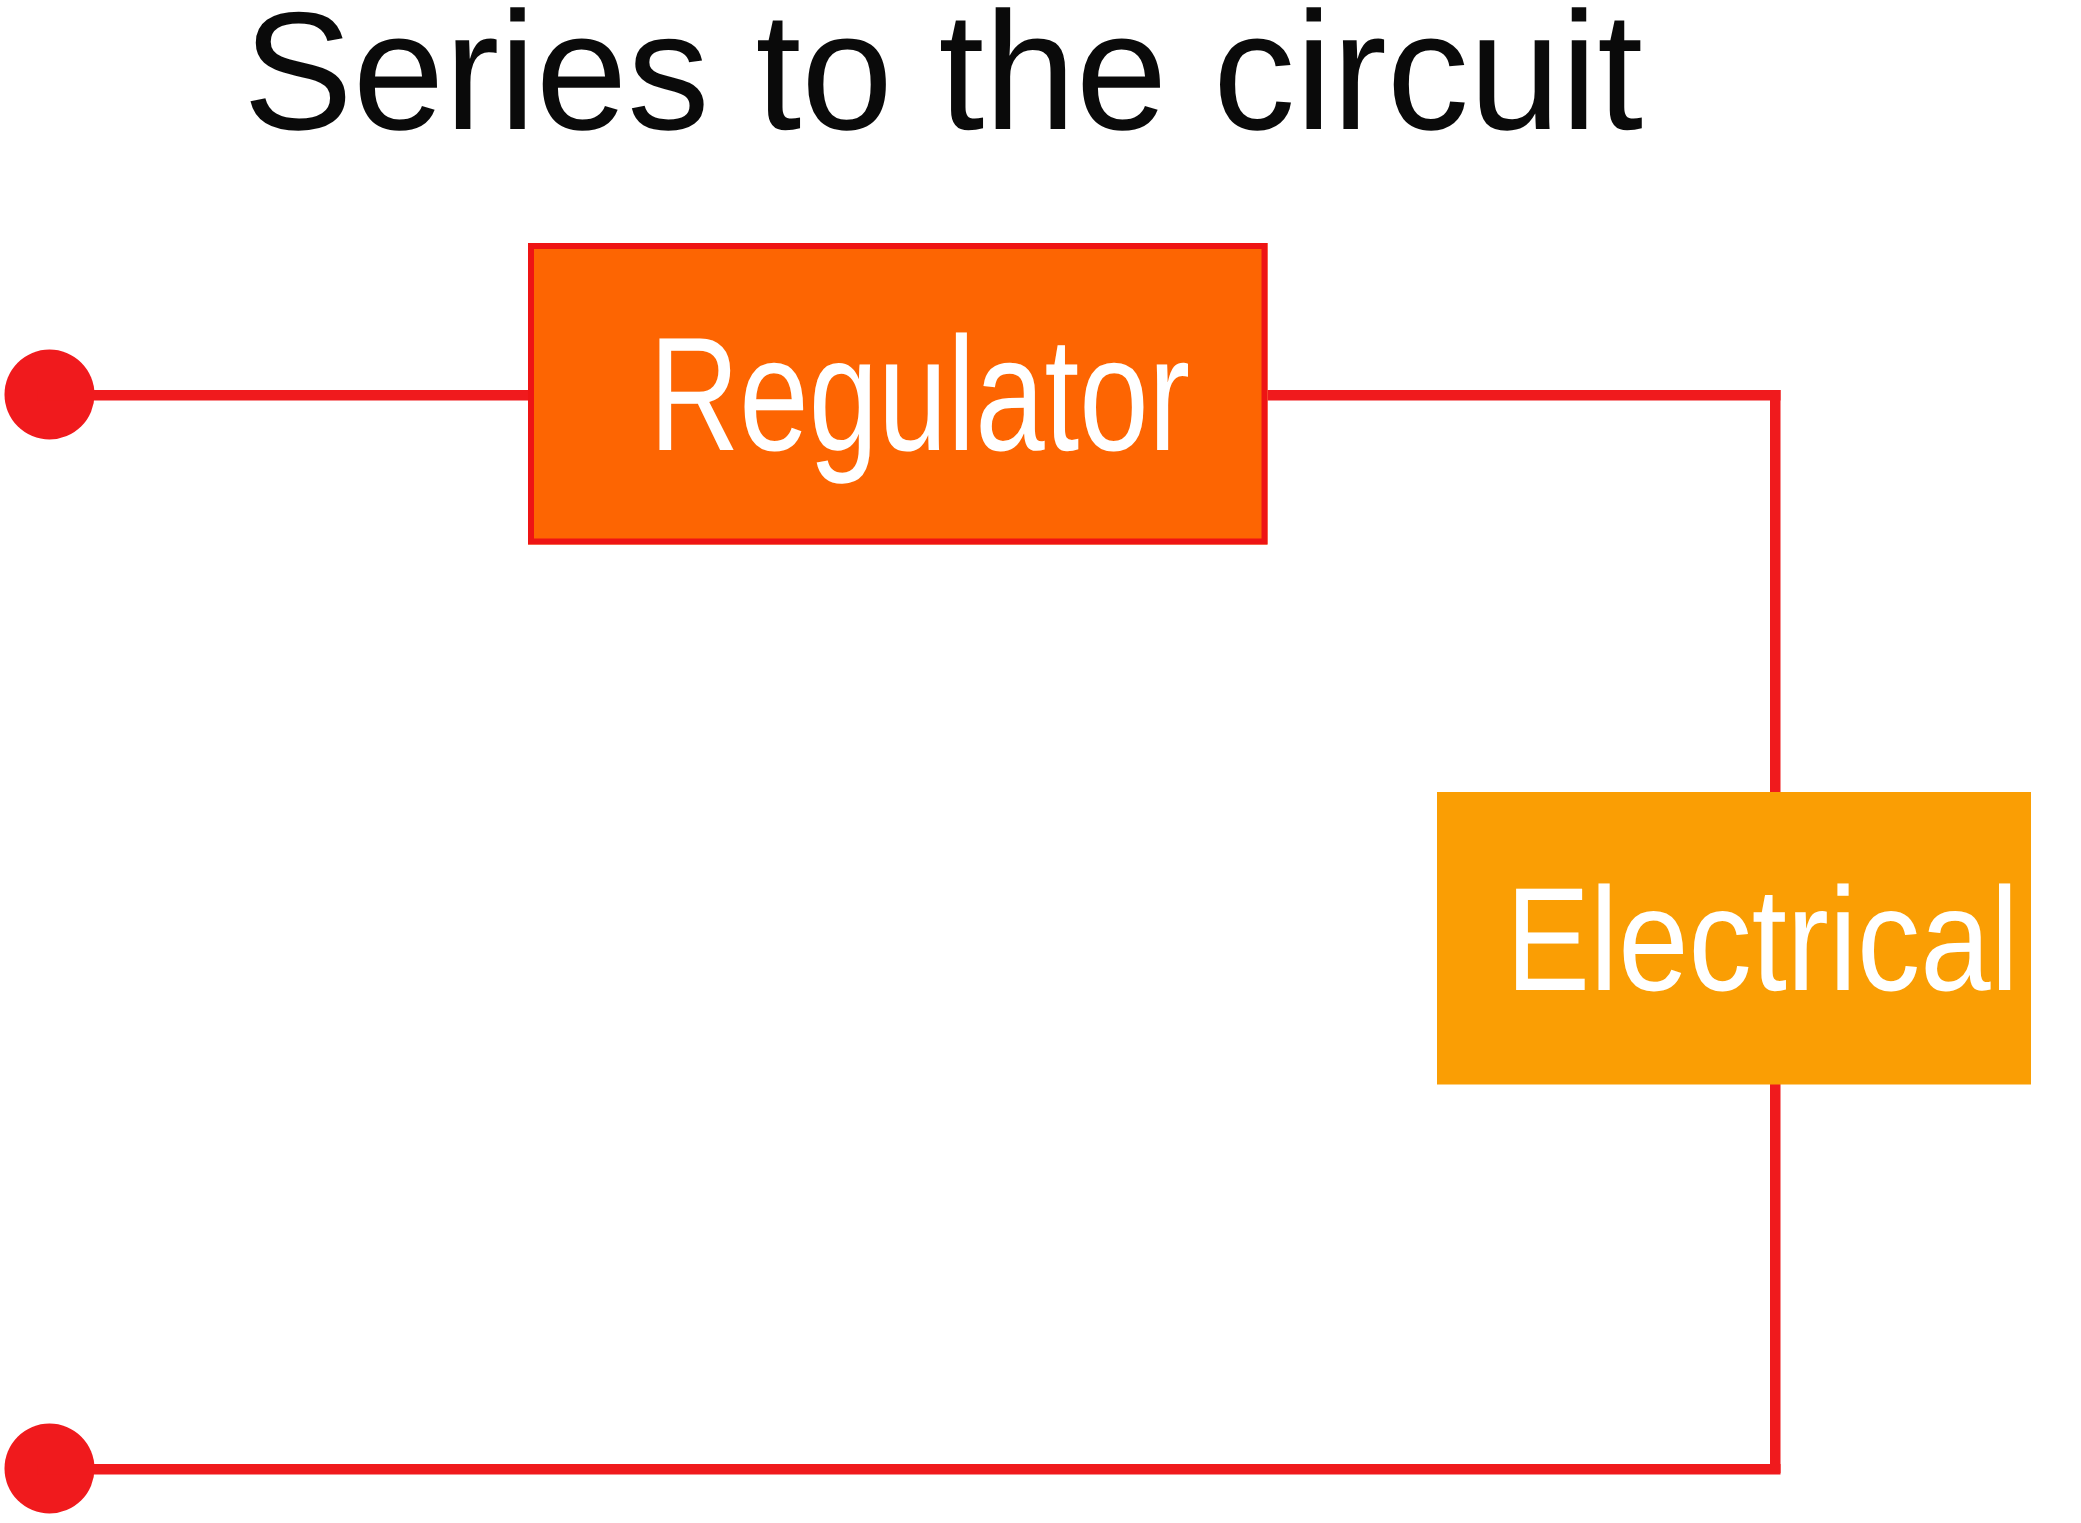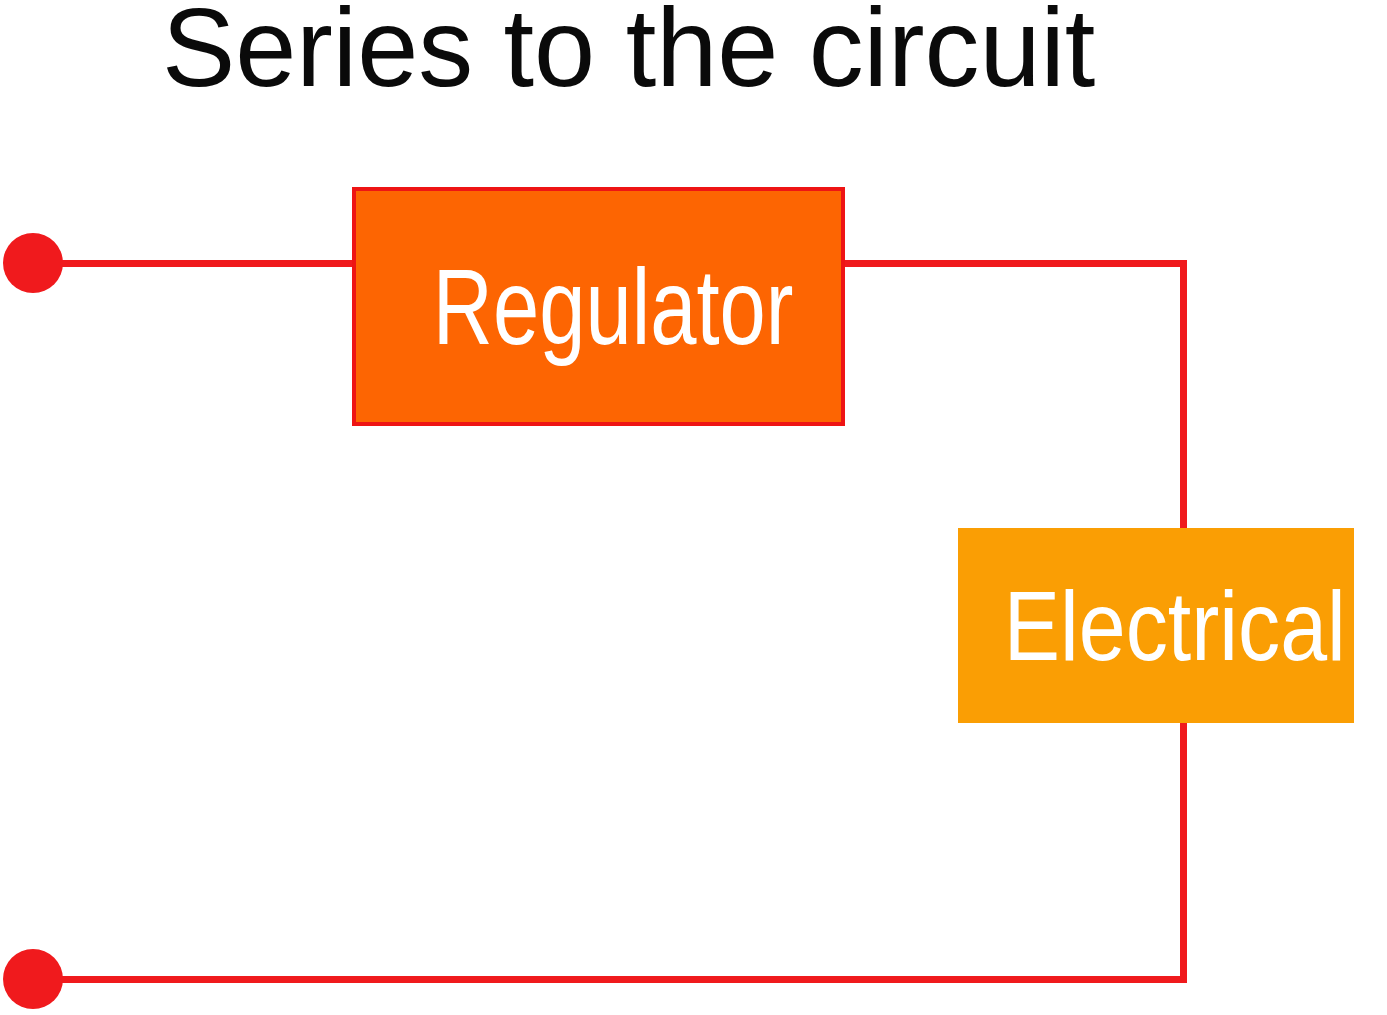--- a/index.html
+++ b/index.html
@@ -55,26 +55,25 @@
   }
   .box-label {
     color: var(--box-label-text, #ffffff);
     white-space: nowrap;
     line-height: 1;
   }
   .regulator {
     left: 352px;
     top: 162px;
     width: 493px;
-    height: 239px;
+    height: 201px;
     background: var(--regulator-fill, #fd6502);
     border: 4px solid var(--regulator-border, #ee1414);
     padding-left: 29px;
     z-index: 2;
-    margin-top: 25px;
   }
   .regulator .box-label {
     font-size: 108px;
     transform: scaleX(0.77);
     transform-origin: center center;
   }
   .electrical {
     left: 958px;
     top: 528px;
     width: 396px;

